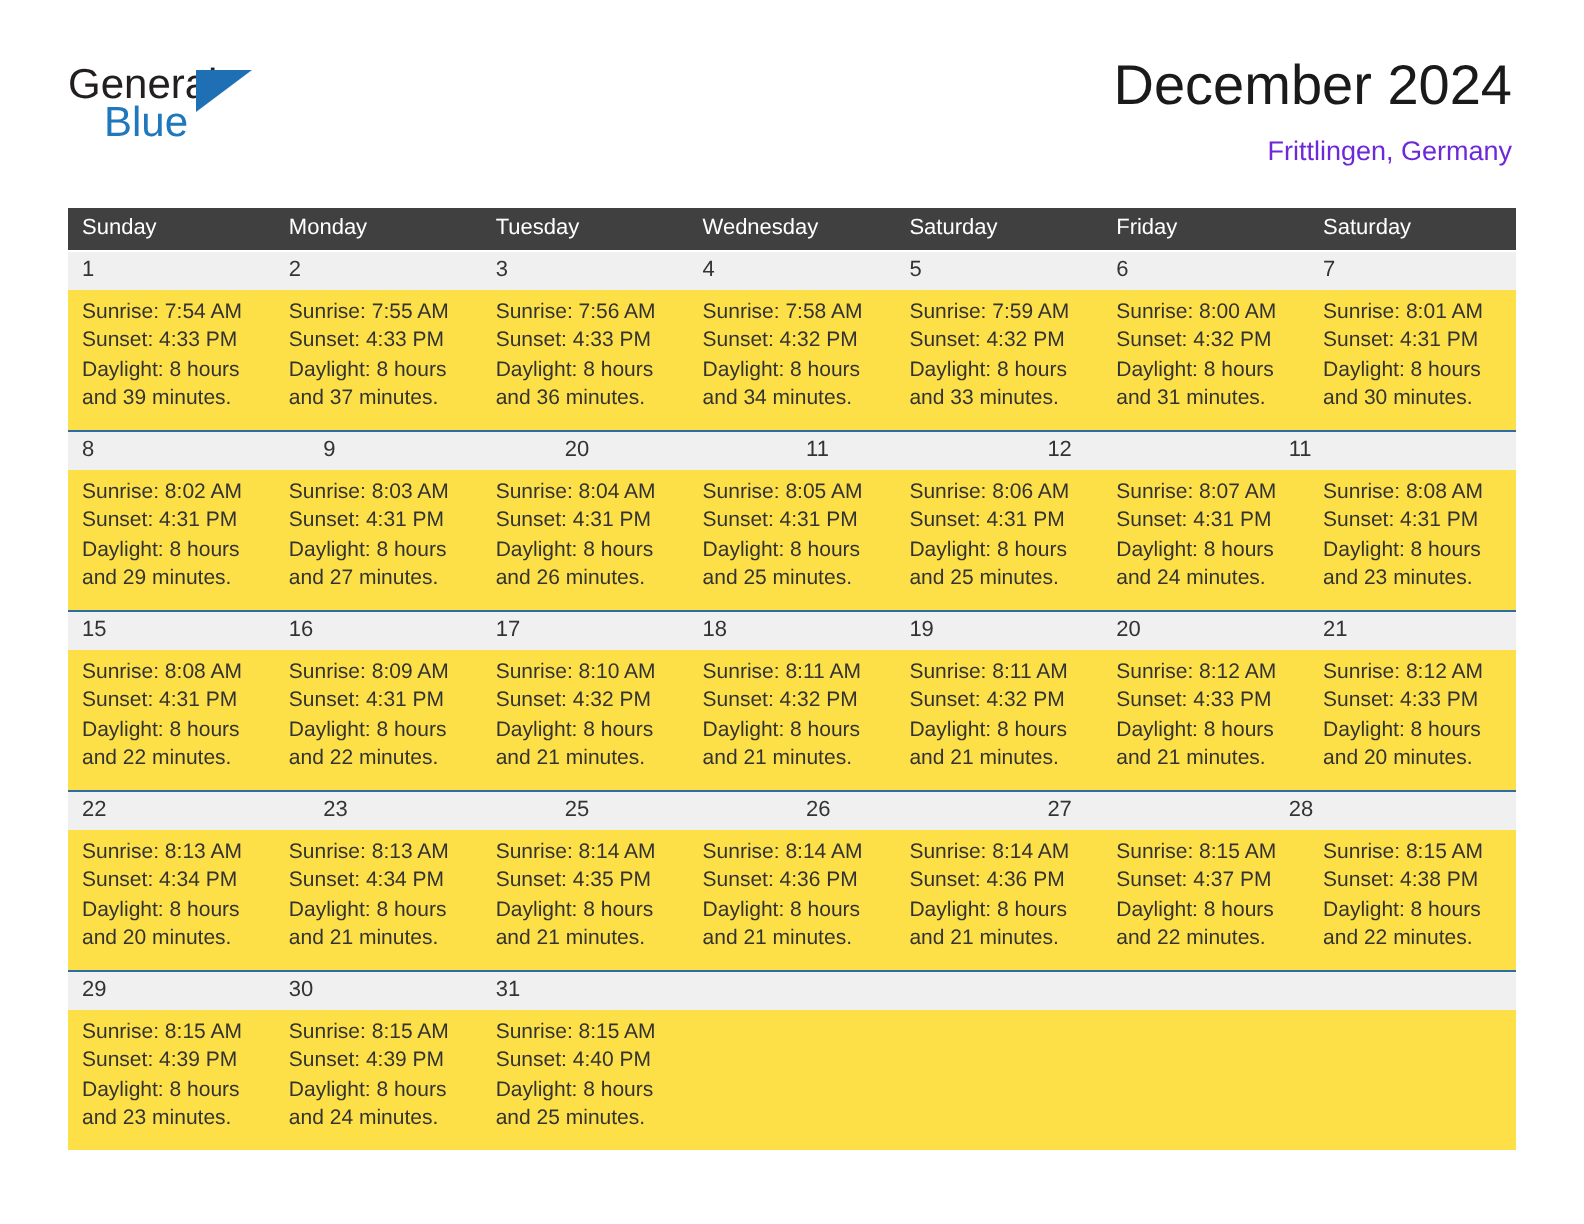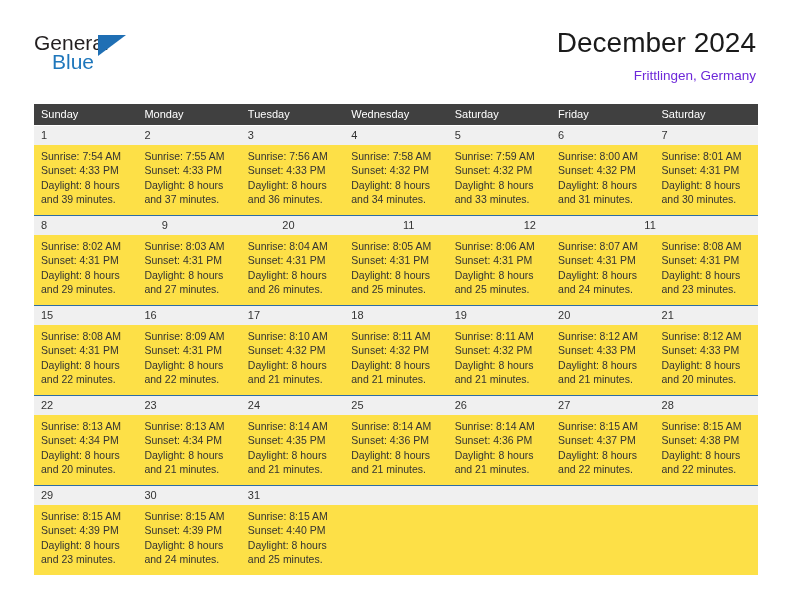--- a/index.html
+++ b/index.html
@@ -331,21 +331,20 @@
         <div class="line">Daylight: 8 hours</div>
         <div class="line">and 20 minutes.</div>
       </div>
     </div>
   </div>
 
   <div class="week sep">
     <div class="week-dates">
       <div class="dnum">22</div>
       <div class="dnum">23</div>
-      <div class="dnum">24</div>
       <div class="dnum">25</div>
       <div class="dnum">26</div>
       <div class="dnum">27</div>
       <div class="dnum">28</div>
     </div>
     <div class="week-body">
       <div class="cell">
         <div class="line">Sunrise: 8:13 AM</div>
         <div class="line">Sunset: 4:34 PM</div>
         <div class="line">Daylight: 8 hours</div>

